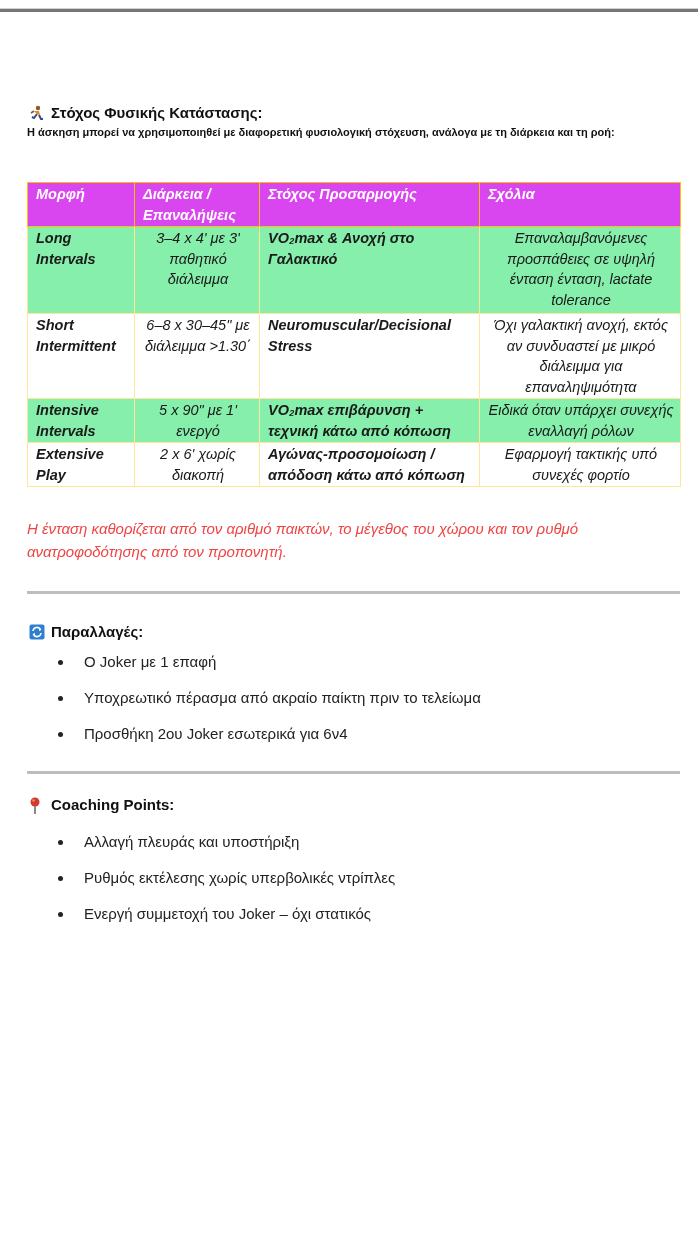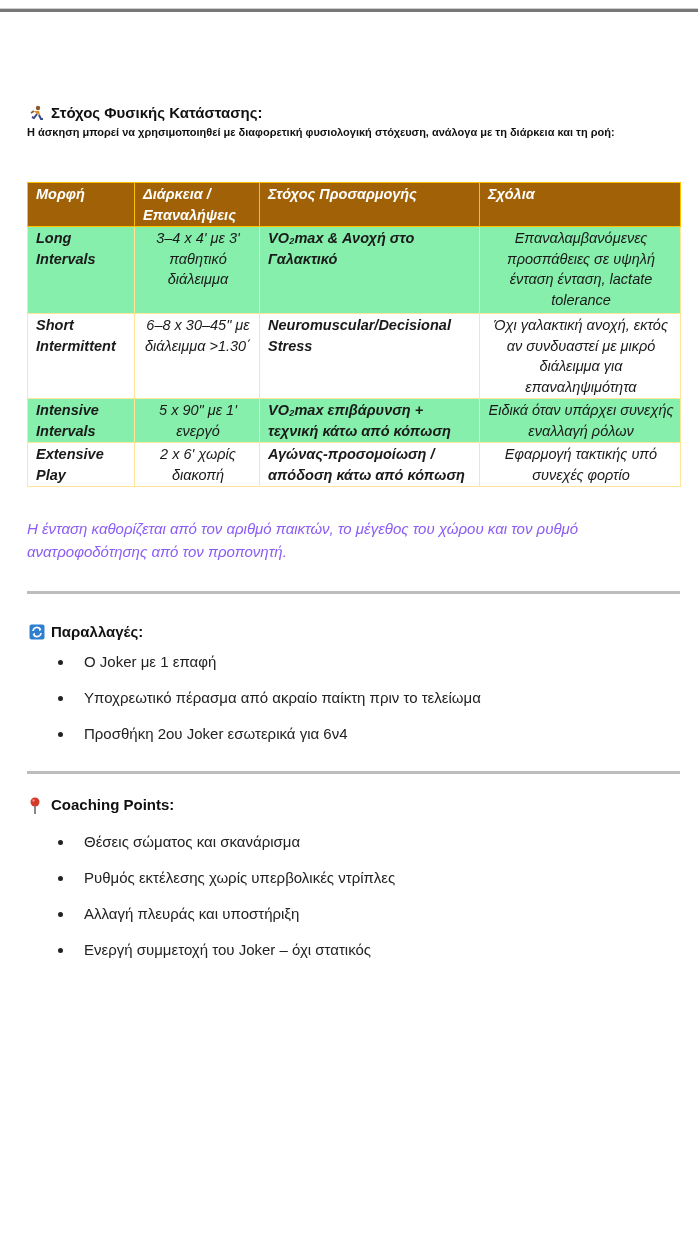--- a/index.html
+++ b/index.html
@@ -23,31 +23,31 @@
   table.fit {
     position: absolute; left: 27px; top: 182px; width: 653px;
     border-collapse: collapse; font-size: 14.5px; line-height: 20.5px;
     table-layout: fixed;
   }
   table.fit th, table.fit td {
     border: 1px solid #FFE699; vertical-align: top; text-align: left;
     padding: 1px 6px 1px 8px; font-style: italic;
   }
   table.fit th {
-    background: #a16207; color: #ffffff; font-weight: bold; border-color: #FFC000;
+    background: #d946ef; color: #ffffff; font-weight: bold; border-color: #FFC000;
     height: 40px;
   }
   table.fit td.c1, table.fit td.c3 { font-weight: bold; }
   table.fit tr.band td { background: #86efac; }
   table.fit tr.plain td { background: #ffffff; }
   table.fit td.c2, table.fit td.c4 { font-weight: normal; text-align: center; }
 
   .note {
     position: absolute; left: 27px; top: 517px; width: 660px;
-    font-style: italic; font-size: 15px; line-height: 23px; color: #8b5cf6;
+    font-style: italic; font-size: 15px; line-height: 23px; color: #ef4444;
   }
   .divider { position: absolute; left: 27px; width: 653px; height: 3px; background: #bdbdbd; }
 
   ul.bullets { position: absolute; left: 58px; margin: 0; padding: 0; list-style: none; }
   ul.bullets li {
     font-size: 15px; height: 36px; line-height: 20px; color: #222; position: relative; padding-left: 26px;
   }
   ul.bullets li::before {
     content: ""; position: absolute; left: 0; top: 8px; width: 5px; height: 5px; border-radius: 50%; background: #222;
   }
@@ -146,17 +146,16 @@
     <svg width="12" height="18" viewBox="0 0 12 18">
       <circle cx="6" cy="5" r="4.5" fill="#d33a2c"></circle>
       <circle cx="4.5" cy="3.5" r="1.2" fill="#f08a7e"></circle>
       <rect x="5" y="9" width="2" height="8" fill="#888"></rect>
     </svg>
   </span>
   <span>Coaching Points:</span>
 </div>
 
 <ul class="bullets" style="top:832px;">
-  <li>Θέσεις σώματος και σκανάρισμα</li>
+  <li>Αλλαγή πλευράς και υποστήριξη</li>
   <li>Ρυθμός εκτέλεσης χωρίς υπερβολικές ντρίπλες</li>
-  <li>Αλλαγή πλευράς και υποστήριξη</li>
   <li>Ενεργή συμμετοχή του Joker – όχι στατικός</li>
 </ul>
 
 </body></html>

